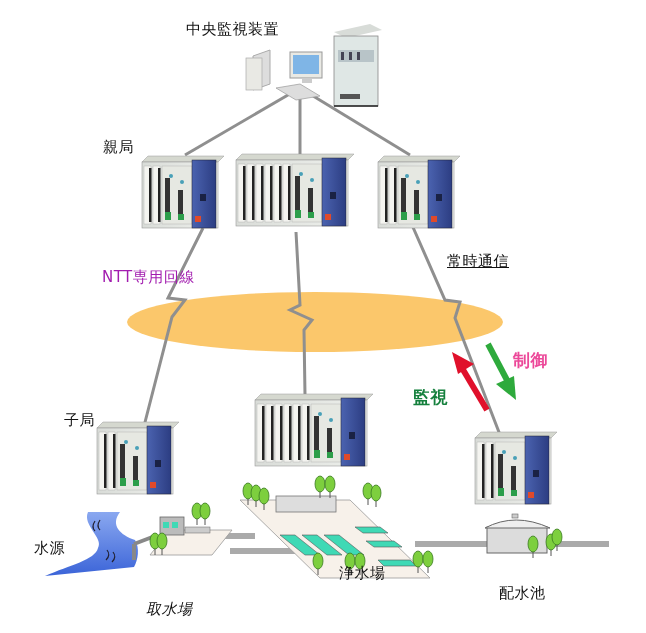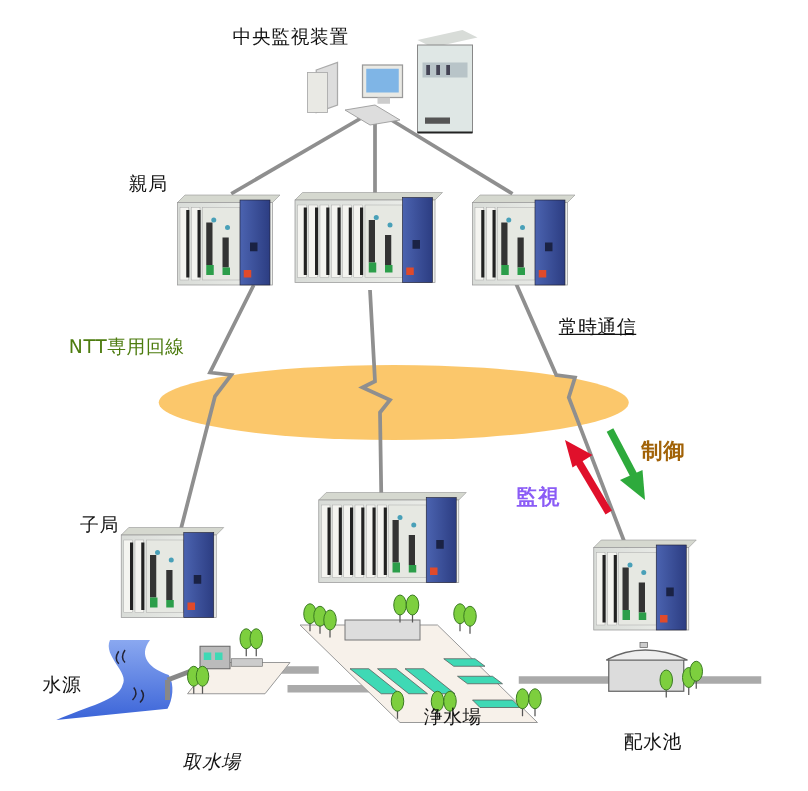--- a/index.html
+++ b/index.html
@@ -1,22 +1,22 @@
 <!DOCTYPE html>
 <html><head>
 <meta charset="utf-8">
 <style>
   html, body { margin:0; padding:0; background:#ffffff; }
   body { width:646px; height:633px; position:relative; overflow:hidden;
          font-family:"DejaVu Sans","Liberation Sans",sans-serif; }
   #stage { position:absolute; left:0; top:0; width:646px; height:633px; }
   .lbl { position:absolute; font-size:15px; color:#111; white-space:nowrap; letter-spacing:0.5px; }
-  .lbl-ntt { color:#4d7c0f; font-size:15px; }
-  .lbl-red { color:#8b5cf6; font-weight:bold; font-size:17px; }
-  .lbl-green { color:#a16207; font-weight:bold; font-size:17px; }
+  .lbl-ntt { color:#a21caf; font-size:15px;margin-left:47px; }
+  .lbl-red { color:#15803d; font-weight:bold; font-size:17px; }
+  .lbl-green { color:#ec4899; font-weight:bold; font-size:17px; }
 </style>
 </head>
 <body>
 
 <div id="stage">
 <svg width="646" height="633" viewBox="0 0 646 633" xmlns="http://www.w3.org/2000/svg">
   <defs>
     <linearGradient id="plcBody" x1="0" x2="1">
       <stop offset="0" stop-color="#d9dcd8"></stop>
           <stop offset="1" stop-color="#eef0ec"></stop>

